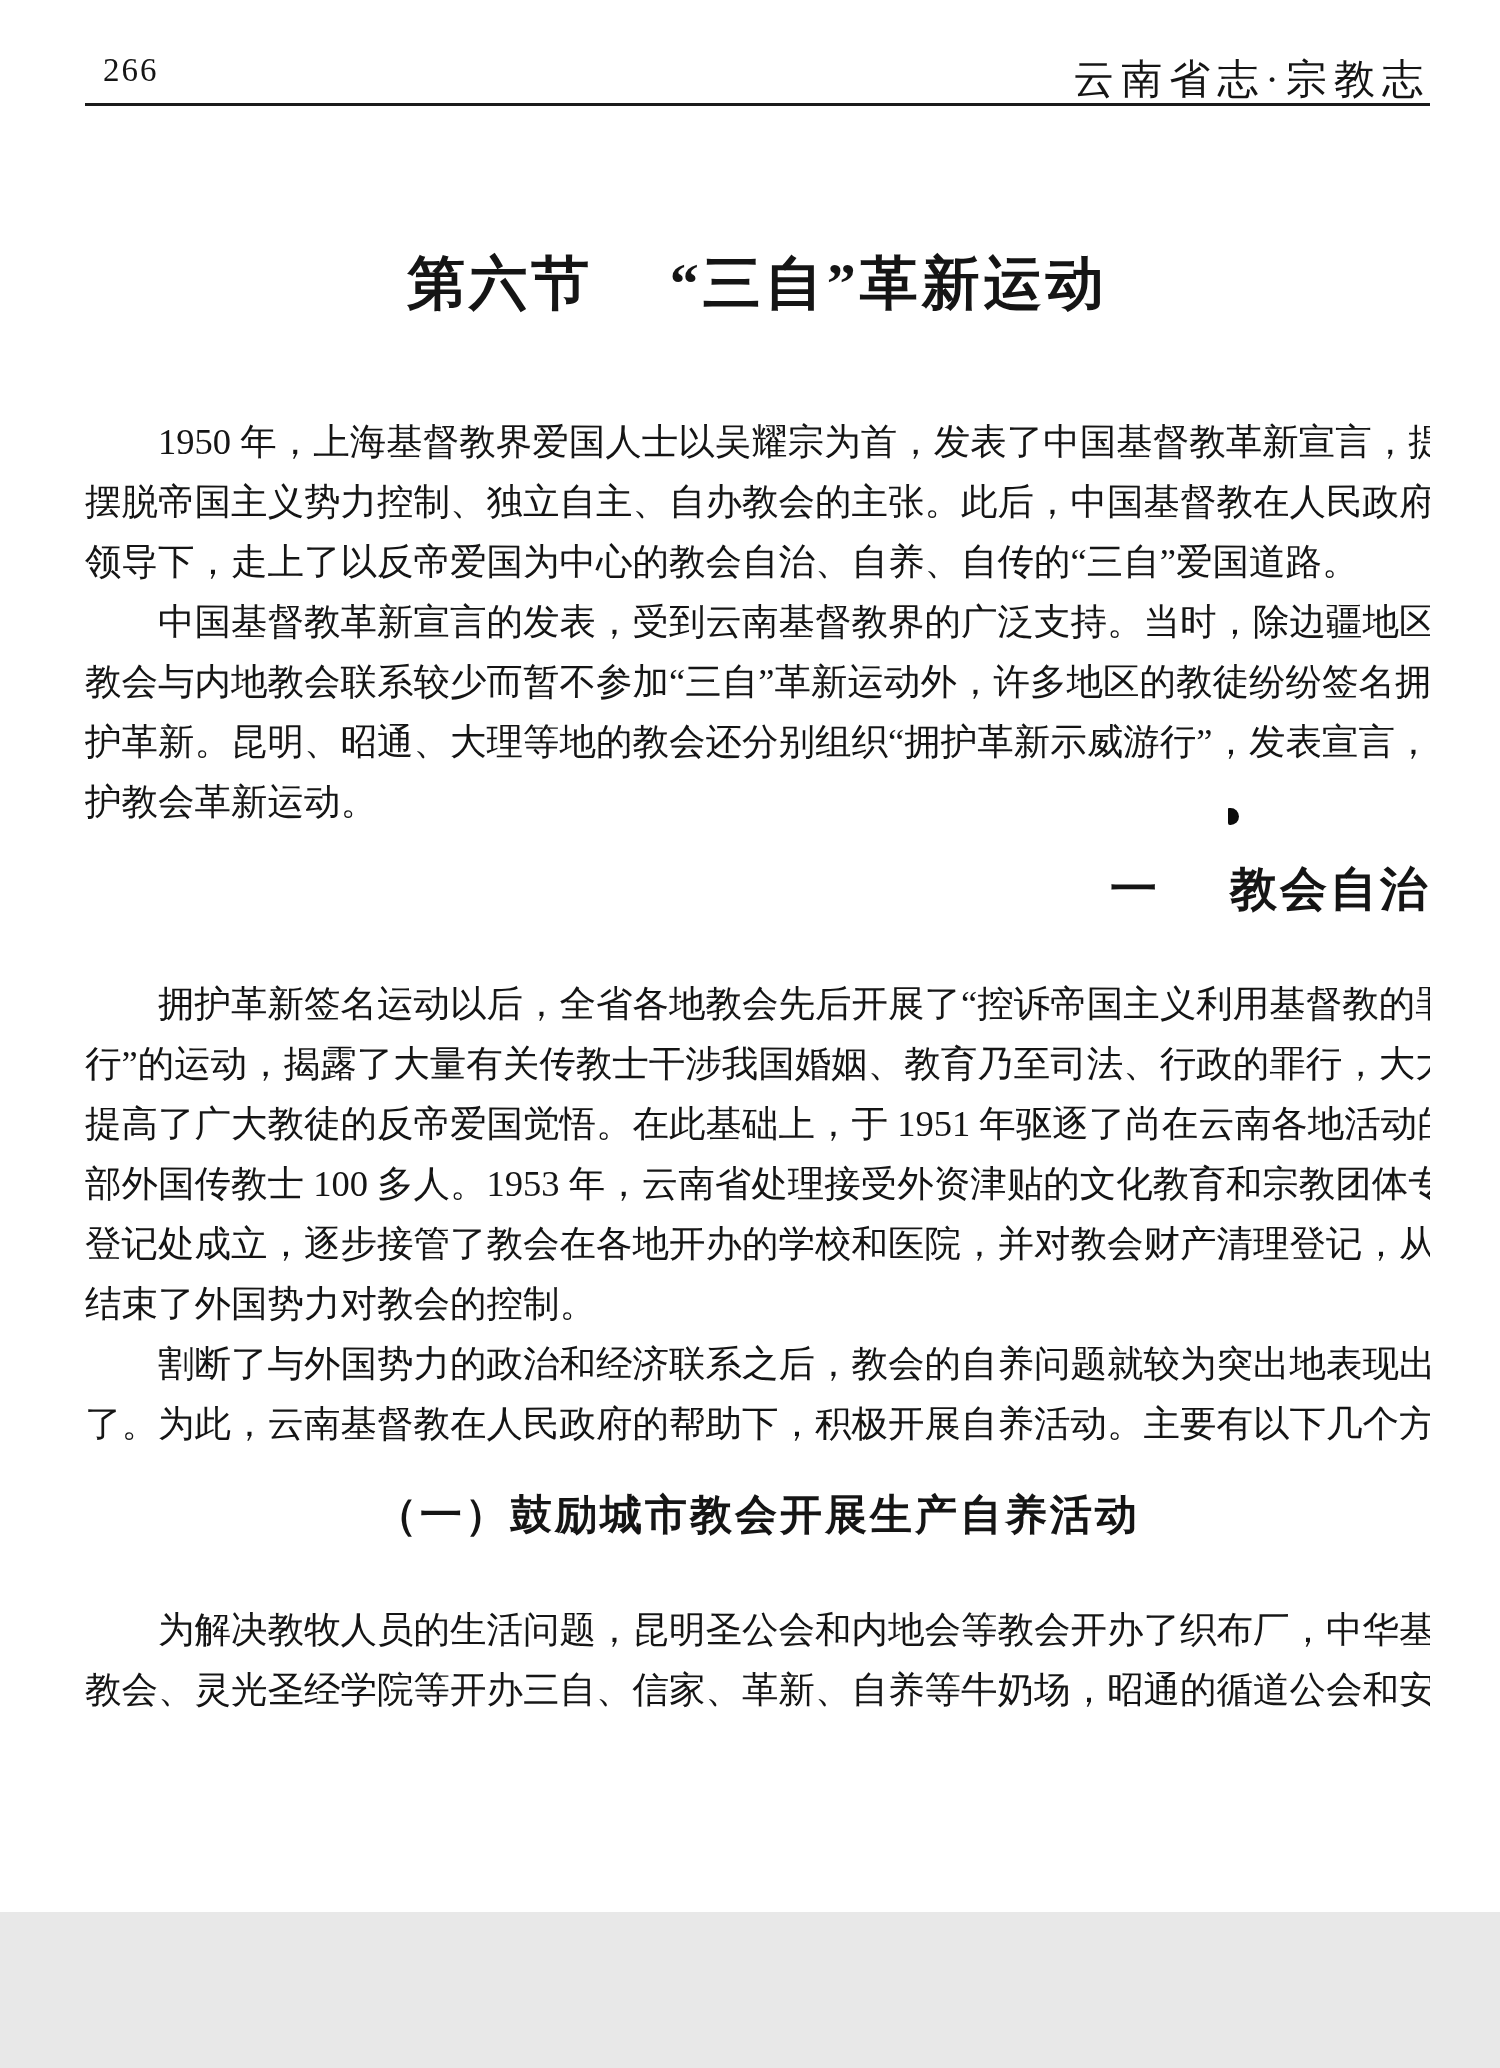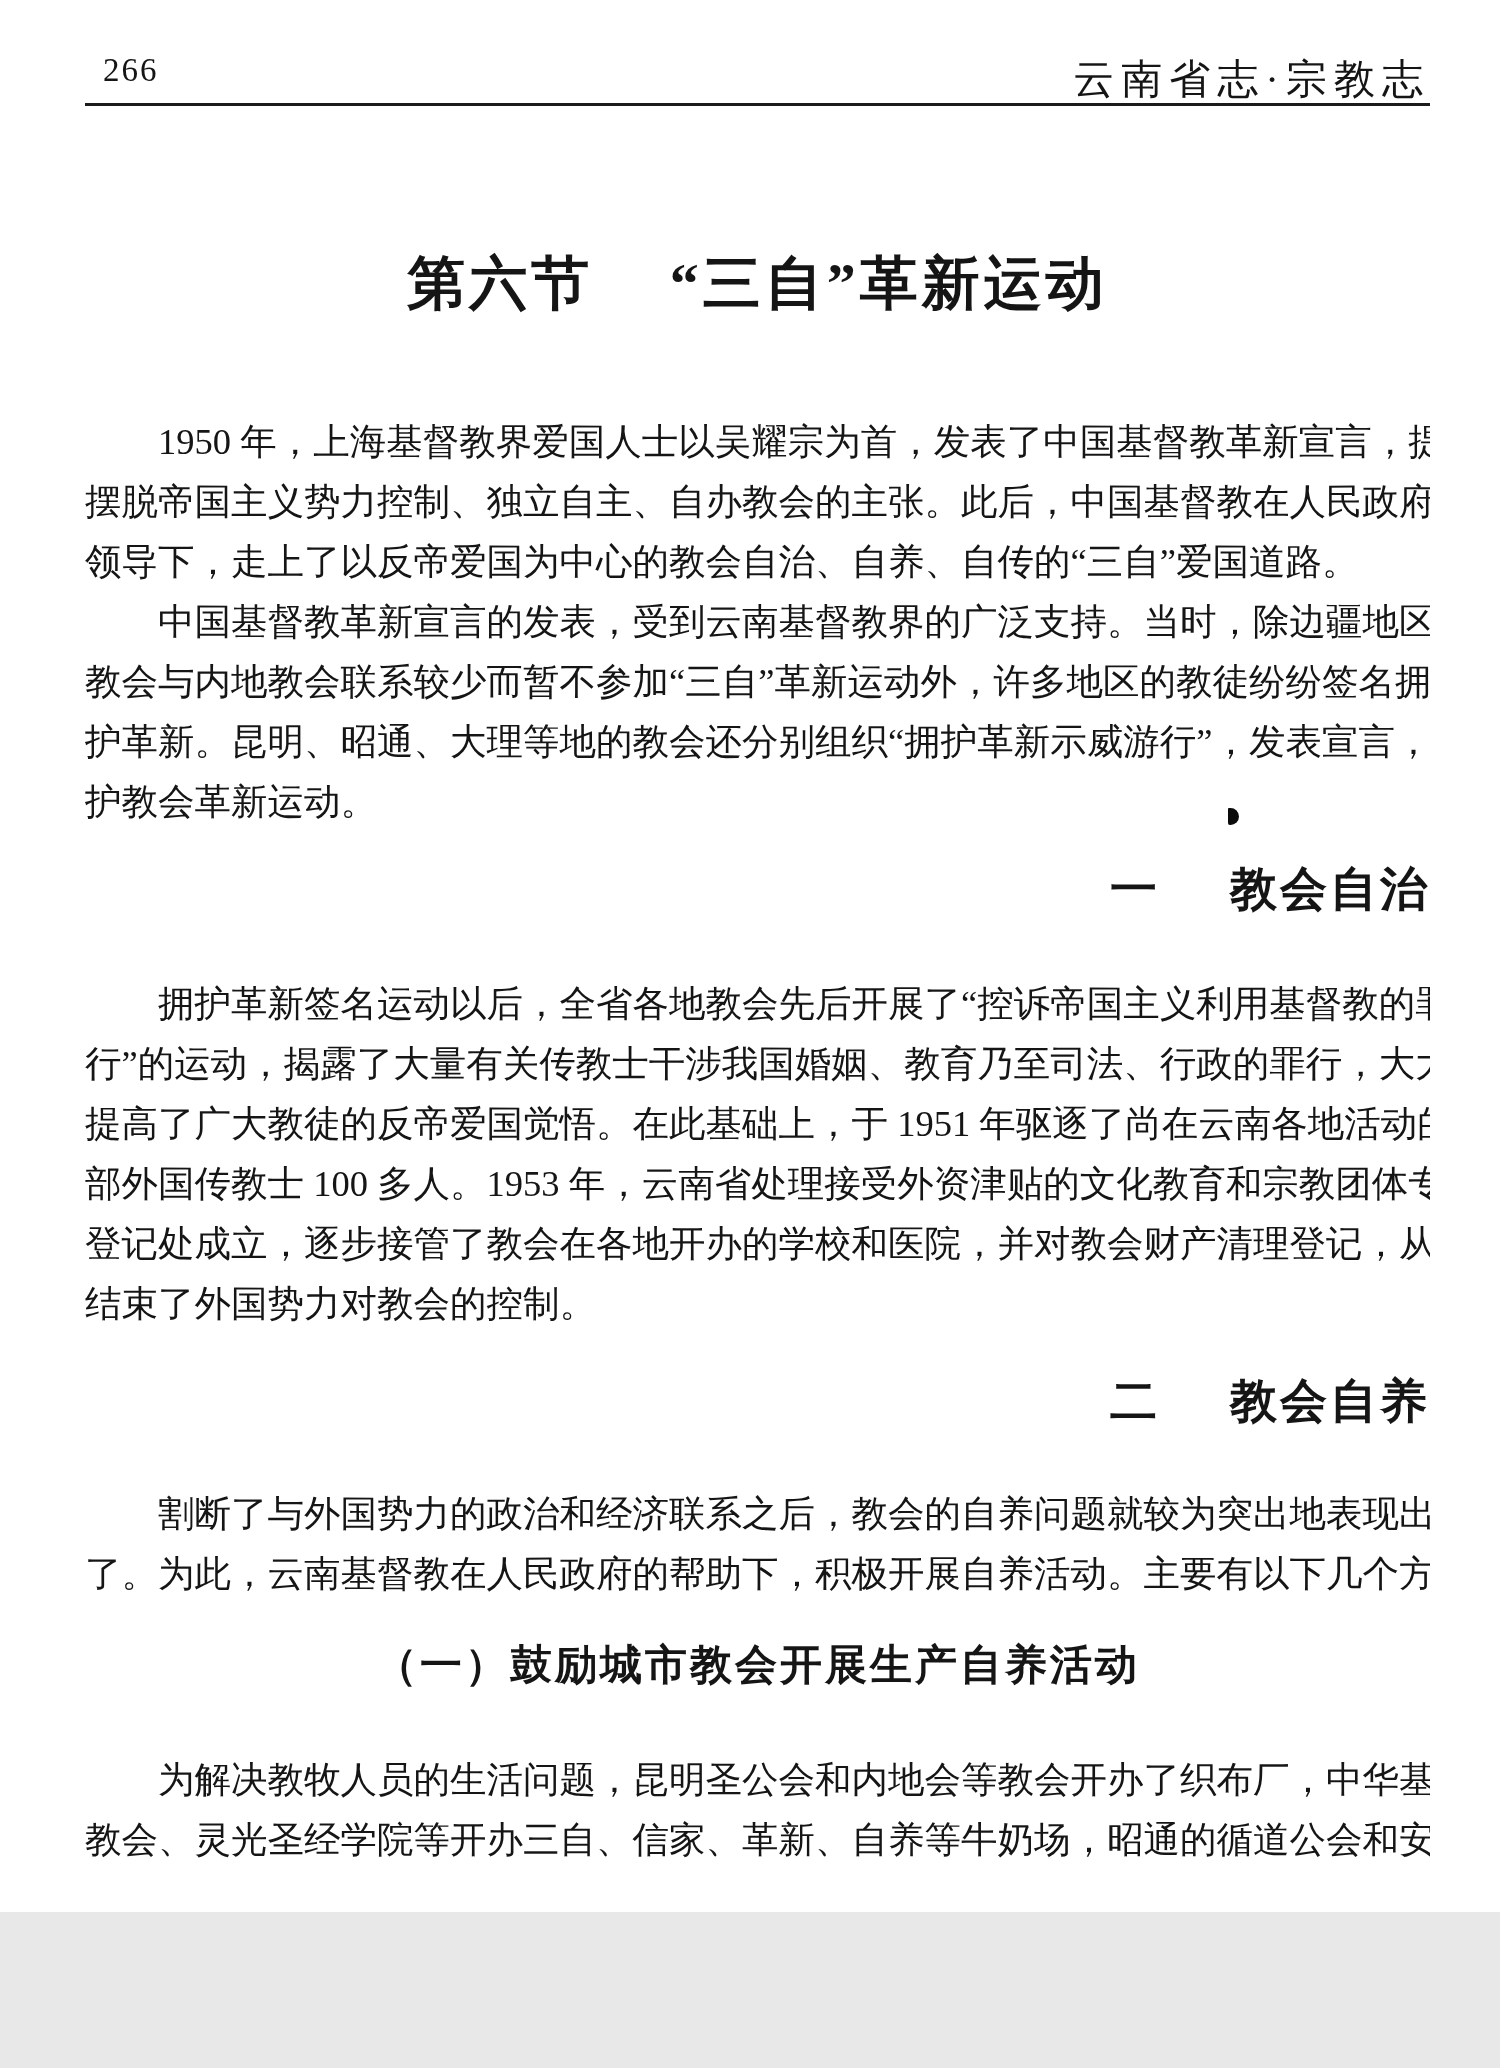--- a/index.html
+++ b/index.html
@@ -144,24 +144,20 @@
 
       <div class="paragraph">
         <div class="line first">拥护革新签名运动以后，全省各地教会先后开展了“控诉帝国主义利用基督教的罪</div>
         <div class="line">行”的运动，揭露了大量有关传教士干涉我国婚姻、教育乃至司法、行政的罪行，大大</div>
         <div class="line">提高了广大教徒的反帝爱国觉悟。在此基础上，于 1951 年驱逐了尚在云南各地活动的全</div>
         <div class="line">部外国传教士 100 多人。1953 年，云南省处理接受外资津贴的文化教育和宗教团体专门</div>
         <div class="line">登记处成立，逐步接管了教会在各地开办的学校和医院，并对教会财产清理登记，从此</div>
         <div class="line last">结束了外国势力对教会的控制。</div>
       </div>
 
-      <h2 class="section-heading second">
-        <span class="sec-num">二</span>
-        <span class="sec-title">教会自养</span>
-      </h2>
 
       <div class="paragraph">
         <div class="line first">割断了与外国势力的政治和经济联系之后，教会的自养问题就较为突出地表现出来</div>
         <div class="line last">了。为此，云南基督教在人民政府的帮助下，积极开展自养活动。主要有以下几个方面：</div>
       </div>
 
       <h3 class="sub-heading">（一）鼓励城市教会开展生产自养活动</h3>
 
       <div class="paragraph">
         <div class="line first">为解决教牧人员的生活问题，昆明圣公会和内地会等教会开办了织布厂，中华基督</div>

